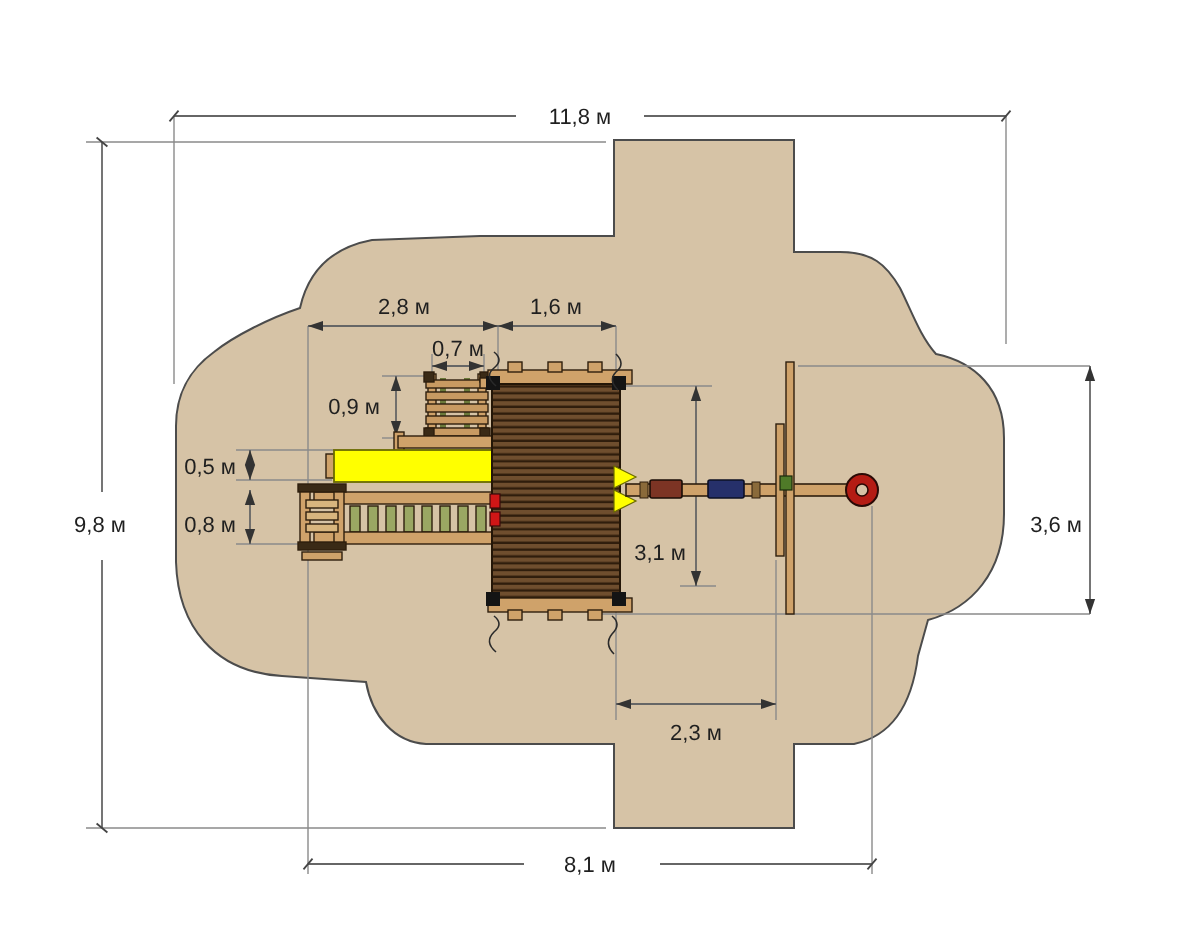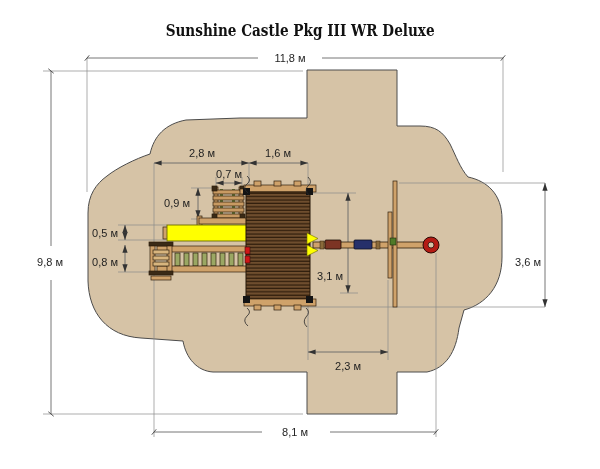--- a/index.html
+++ b/index.html
@@ -8,21 +8,20 @@
   .title{position:absolute;top:20px;left:0;width:600px;text-align:center;}
   .title span{display:inline-block;transform:scaleX(0.80);transform-origin:center;
       font-family:"DejaVu Serif", serif;font-weight:bold;font-size:17px;color:#111;
       white-space:nowrap;}
   svg text{font-family:"Liberation Sans", sans-serif;font-size:11px;fill:#1f1f1f;}
 </style>
 </head>
 <body>
 
 <div class="stage">
-  <div class="title"><span>Sunshine Castle Pkg III WR Deluxe</span></div>
 
   <svg width="600" height="469" viewBox="0 0 600 469">
     <defs>
       <pattern id="planks" width="6" height="3.4" patternUnits="userSpaceOnUse">
         <rect width="6" height="3.4" fill="#6f4e2e"></rect>
         <rect y="2.2" width="6" height="1.2" fill="#2f1d0c"></rect>
       </pattern>
       <marker id="as" markerWidth="9" markerHeight="7" refX="0.5" refY="3.5" orient="auto">
         <path d="M9,0.6 L0.5,3.5 L9,6.4 Z" fill="#333"></path>
       </marker>

